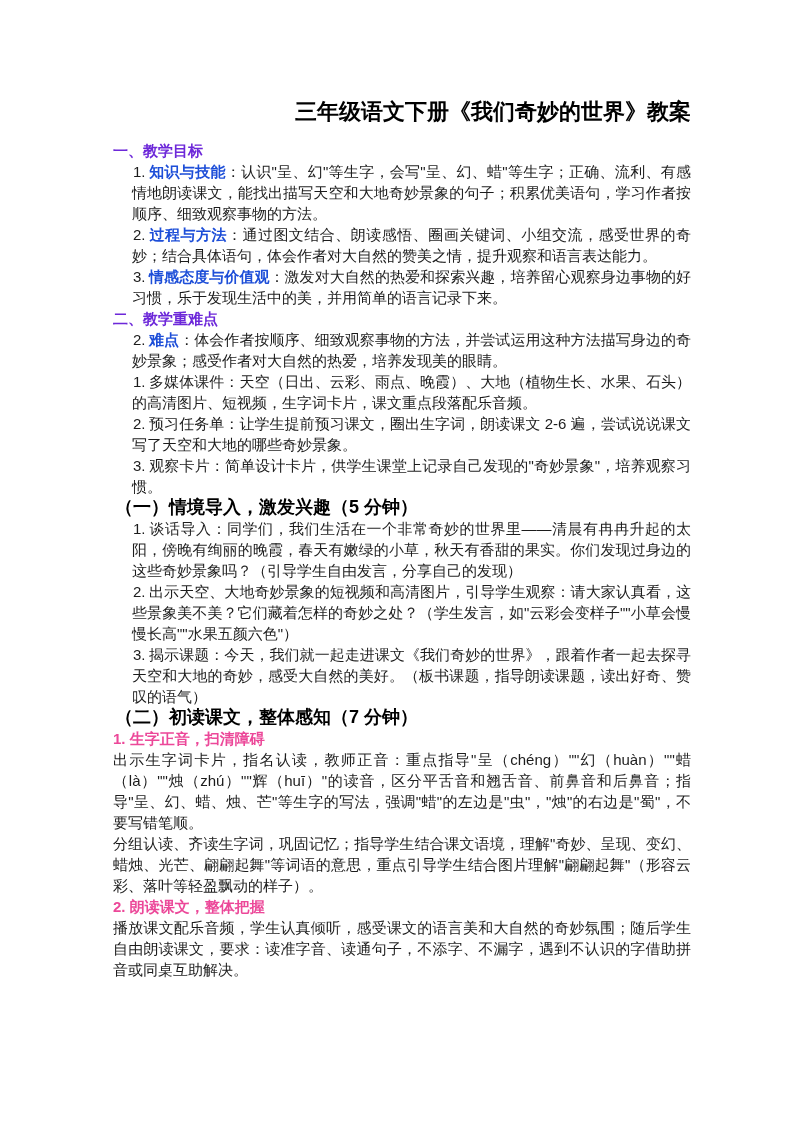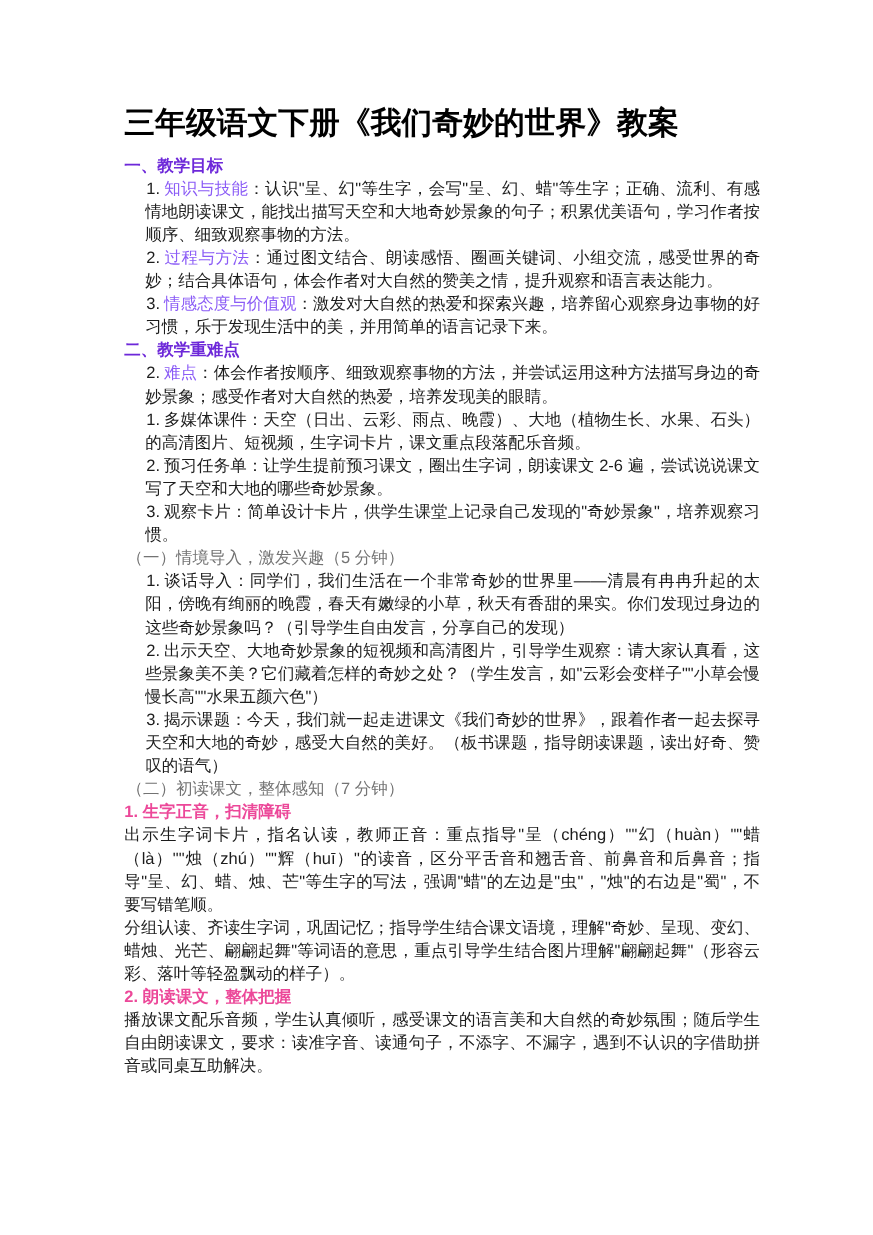--- a/index.html
+++ b/index.html
@@ -10,39 +10,39 @@
     box-sizing: border-box;
     background: #ffffff;
     padding: 97px 103px 20px 113px;
     font-family: "Liberation Sans", "DejaVu Sans", sans-serif;
     font-size: 15px;
     line-height: 21px;
     color: #1c1c1c;
     overflow: hidden;
   }
   .doc-title {
-    font-size: 28px;
+    font-size: 22px;
     line-height: 30px;
     font-weight: bold;
-    text-align: left;
+    text-align: right;
     color: #000000;
     margin: 0 0 13px 0;
   }
   .sec-heading {
     font-size: 15px;
     line-height: 21px;
     font-weight: bold;
     color: #6d28d9;
     margin: 0;
   }
   .sub-heading {
-    font-size: 15px;
+    font-size: 18px;
     line-height: 21px;
-    font-weight: normal;
-    color: #737373;
+    font-weight: bold;
+    color: #000000;
     margin: 0;
     padding-left: 2px;
   }
   .block-heading {
     font-size: 15px;
     line-height: 21px;
     font-weight: bold;
     color: #ec4899;
     margin: 0;
   }
@@ -51,21 +51,21 @@
     margin-left: 19px;
     text-align: justify;
     text-align-last: left;
   }
   .li .num {
     display: inline-block;
     width: 17px;
     padding-left: 1px;
     box-sizing: border-box;
   }
-  .lbl { font-weight: normal; color: #8b5cf6; }
+  .lbl { font-weight: bold; color: #1d4ed8; }
   .para {
     margin: 0;
     text-align: justify;
     text-align-last: left;
   }
 </style>
 </head>
 <body>
 
 <div class="page">

